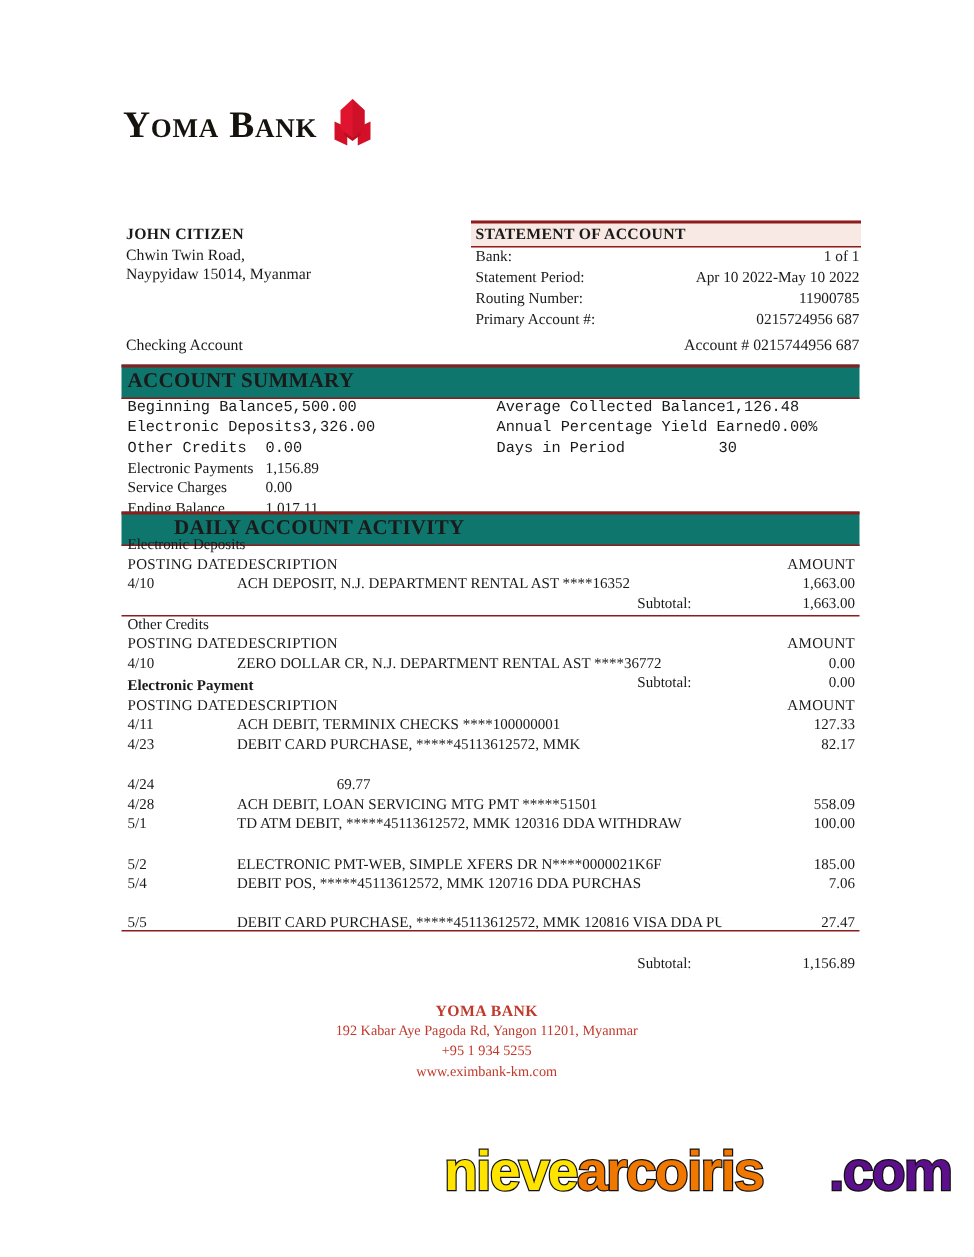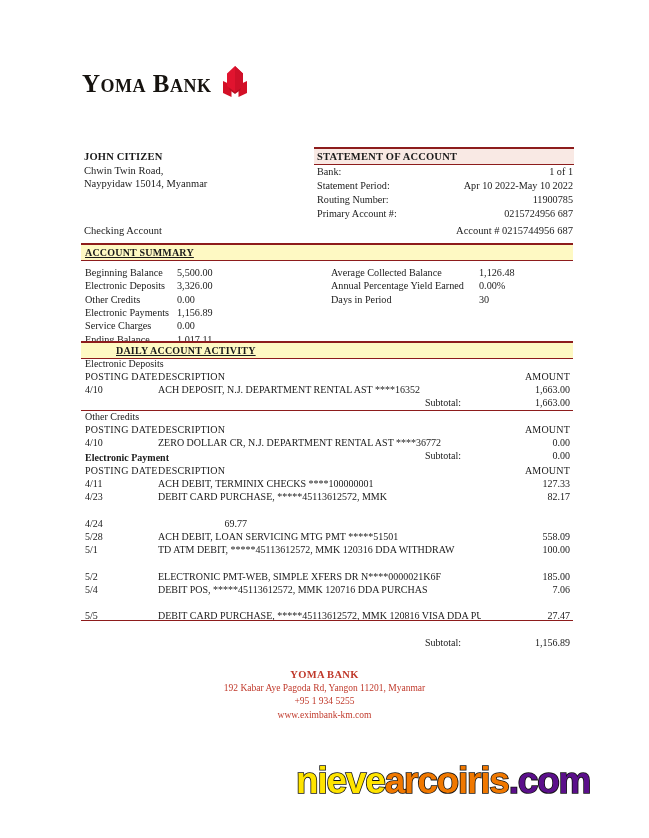--- a/index.html
+++ b/index.html
@@ -101,40 +101,40 @@
     white-space: nowrap;
   }
 
   
   .band {
     position: absolute;
     left: 81px;
     width: 492px;
   }
   .sec-bar {
-    background: #fef9c3;
+    background: #0f766e;
     border-top: 2.2px solid #8d1c1c;
     border-bottom: 1.6px solid #8d1c1c;
-    font-size: 10px;
+    font-size: 14px;
     font-weight: bold;
     padding: 2px 0 2px 4px;
     letter-spacing: 0.2px;
     box-sizing: border-box;
-    text-decoration: underline;
   }
 
   
   .summary {
     position: absolute;
     left: 81px;
     top: 266px;
     width: 492px;
     display: flex;
     font-size: 10.2px;
     line-height: 13.4px;
+    font-family: Liberation Mono, monospace;
   }
   .summary .col { width: 50%; }
   .sum-row {
     display: flex;
     justify-content: space-between;
     padding-right: 4px;
   }
   .sum-row .lbl { padding-left: 4px; white-space: nowrap; }
   .sum-row .amt { text-align: left; white-space: nowrap; }
   .summary .col.left .sum-row .amt { width: 108px; padding-right: 38px; }
@@ -244,21 +244,21 @@
     letter-spacing: -1.2px;
     white-space: nowrap;
     line-height: 1;
   }
   .watermark span {
     -webkit-text-stroke: 1.6px #111111;
     paint-order: stroke fill;
   }
   .wm-a { color: #ffe400; }
   .wm-b { color: #f07800; }
-  .wm-c { color: #5b0f8b; }
+  .wm-c { color: #5b0f8b; margin-left: 44px; }
 </style>
 </head>
 <body>
 
 <div class="page">
 
   <div class="logo-block">
     <div class="logo-word">Yoma Bank</div>
     <div class="logo-mark">
       <svg viewBox="0 0 30 38" width="30" height="38" aria-hidden="true">
@@ -403,21 +403,21 @@
       <span class="date">4/23</span>
       <span class="desc">DEBIT CARD PURCHASE, *****45113612572, MMK</span>
       <span class="amt">82.17</span>
     </div>
     <div class="spacer-row"></div>
     <div class="trow">
       <span class="date">4/24</span>
       <span class="amt">69.77</span>
     </div>
     <div class="trow">
-      <span class="date">5/28</span>
+      <span class="date">4/28</span>
       <span class="desc">ACH DEBIT, LOAN SERVICING MTG PMT *****51501</span>
       <span class="amt">558.09</span>
     </div>
     <div class="trow">
       <span class="date">5/1</span>
       <span class="desc">TD ATM DEBIT, *****45113612572, MMK 120316 DDA WITHDRAW</span>
       <span class="amt">100.00</span>
     </div>
     <div class="spacer-row"></div>
     <div class="trow">

